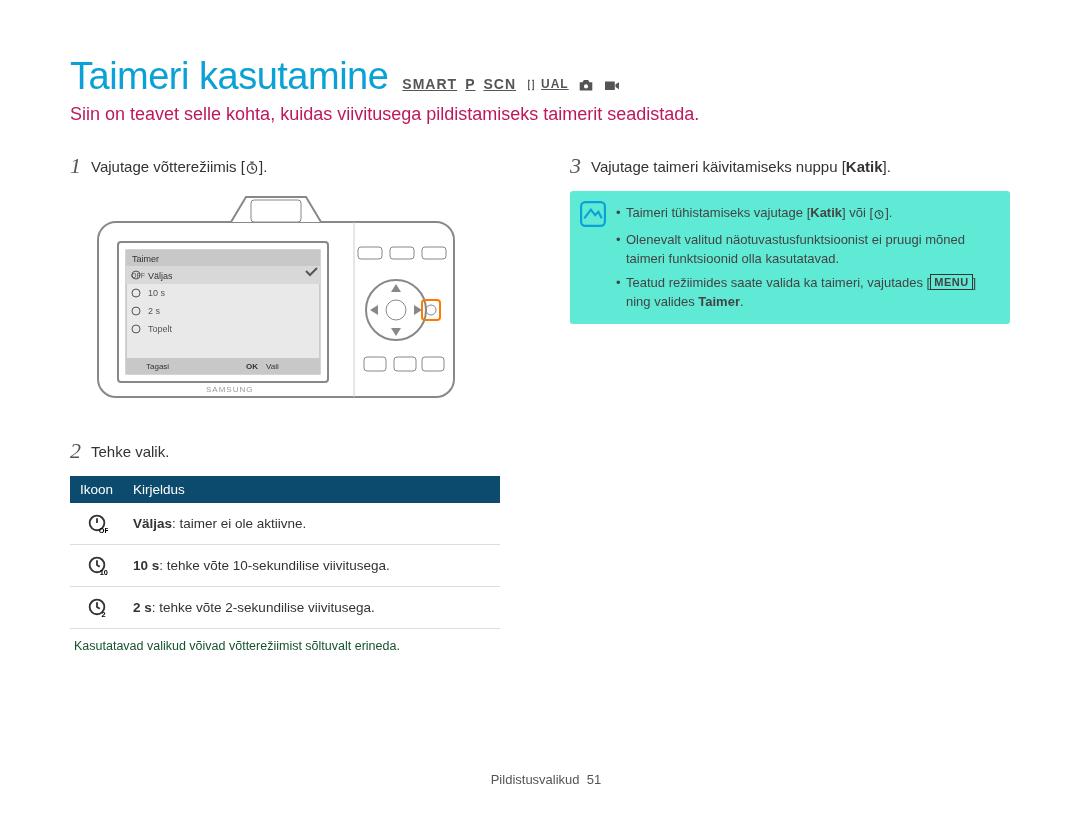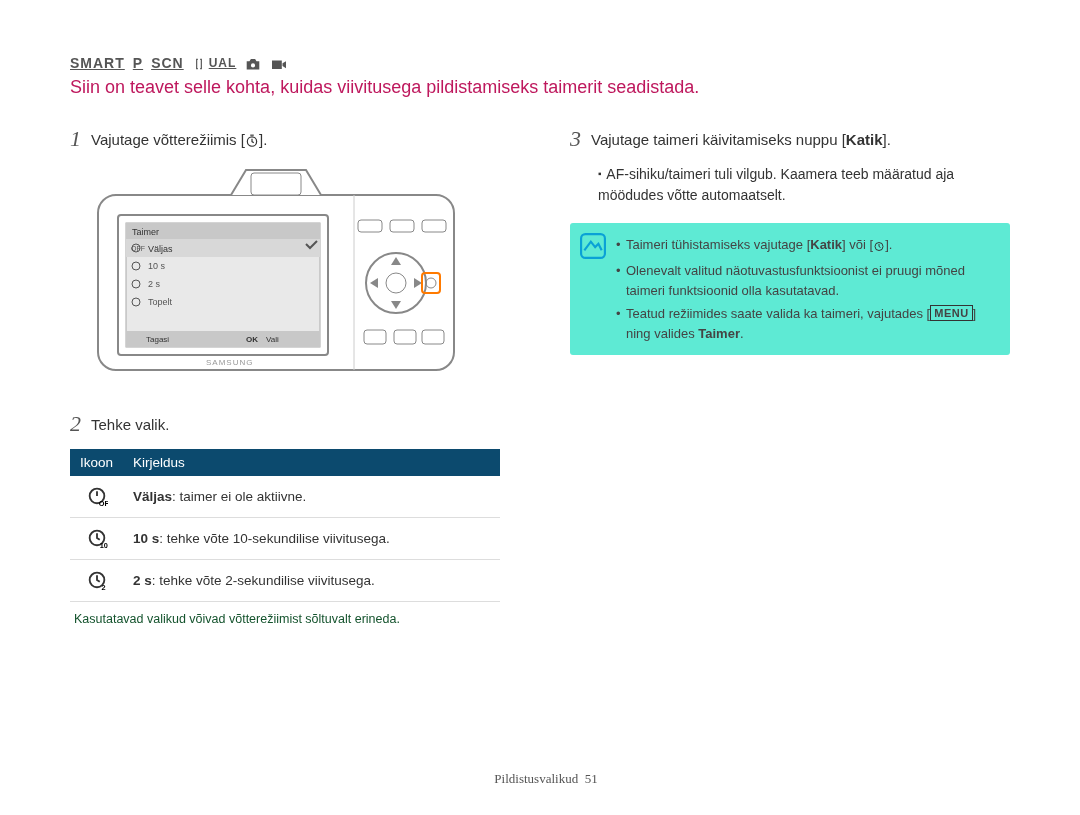--- a/index.html
+++ b/index.html
@@ -32,29 +32,30 @@
   .td-bold { font-weight: bold; }
   .footnote { font-size: 12.5px; color: #14532d; margin-top: 10px; margin-left: 4px; }
   .sub { font-size: 14px; color: #333; margin: 0 0 18px 28px; line-height: 1.45; }
   .sub-bullet::before { content: "▪ "; color: #333; font-size: 10px; vertical-align: 2px; margin-right: 2px;}
   .note-box { background: #5eead4; border-radius: 3px; padding: 12px 14px 12px 46px; font-size: 13px; color: #444; line-height: 1.5; position: relative; }
   .note-box .note-icon { position: absolute; left: 10px; top: 10px; }
   .note-box ul { list-style: none; }
   .note-box li { position: relative; padding-left: 10px; margin-bottom: 4px; }
   .note-box li::before { content: "•"; position: absolute; left: 0; top: 0; }
   .note-box li:last-child { margin-bottom: 0;}
-  .page-footer { position: absolute; bottom: 28px; left: 12px; right: 0; text-align: center; font-size: 13px; color: #555; font-family: Liberation Serif, serif; }
+  .page-footer { position: absolute; bottom: 28px; left: 12px; right: 0; text-align: center; font-size: 13px; color: #555; }
   .menu-box { display:inline-block; border:1px solid #333; padding:0 3px; font-size:11px; font-weight:bold; letter-spacing:0.5px; line-height:14px; vertical-align:1px;}
   
   .glyph { display:inline-block; vertical-align:-3px;}
 </style>
 </head>
 <body>
 
 <div class="title-row">
+  <span class="title">Taimeri kasutamine</span>
   <span class="mode-icons">
     <span>SMART</span>
     <span>P</span>
     <span>SCN</span>
     <span class="glyph">
       <svg width="14" height="14" viewBox="0 0 24 24">
           <path fill="#555" d="M7 3h3v2H9v14h1v2H7zM14 3h3v18h-3v-2h1V5h-1z"></path>
         </svg>
     </span>
       <span style="margin-left:-5px;font-size:12px;">UAL</span>
@@ -191,23 +192,20 @@
     <div class="footnote">Kasutatavad valikud võivad võtterežiimist sõltuvalt erineda.</div>
   </div>
 
   <div class="col">
     <div class="step">
       <span class="step-num">3</span>
       <span class="step-text">
         <span>Vajutage taimeri käivitamiseks nuppu [</span><b>Katik</b><span>].</span>
       </span>
     </div>
-    <div class="sub">
-      <span class="sub-bullet">AF-sihiku/taimeri tuli vilgub. Kaamera teeb määratud aja möödudes võtte automaatselt.</span>
-    </div>
 
     <div class="note-box">
       <span class="note-icon">
         <svg width="26" height="26" viewBox="0 0 24 24">
             <rect x="1" y="1" width="22" height="22" rx="4" fill="none" stroke="#0aa1d6" stroke-width="2"></rect>
             <path d="M4 16 L10 8 L14 13 L17 10 L20 16" fill="none" stroke="#0aa1d6" stroke-width="2"></path>
           </svg>
       </span>
       <ul>
         <li>

